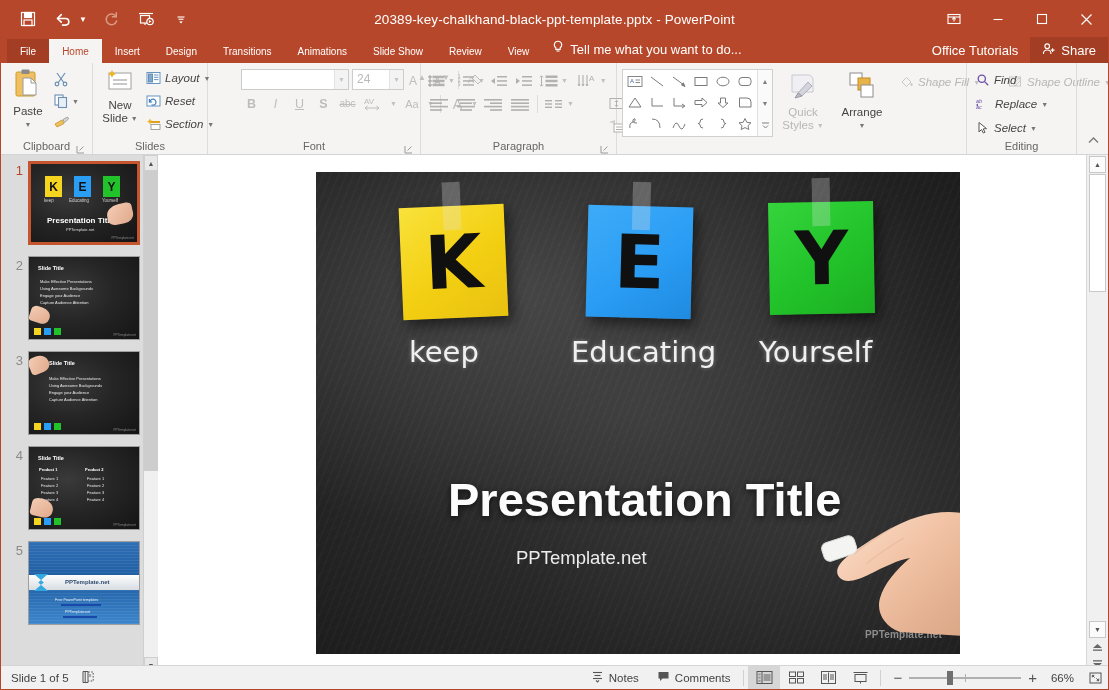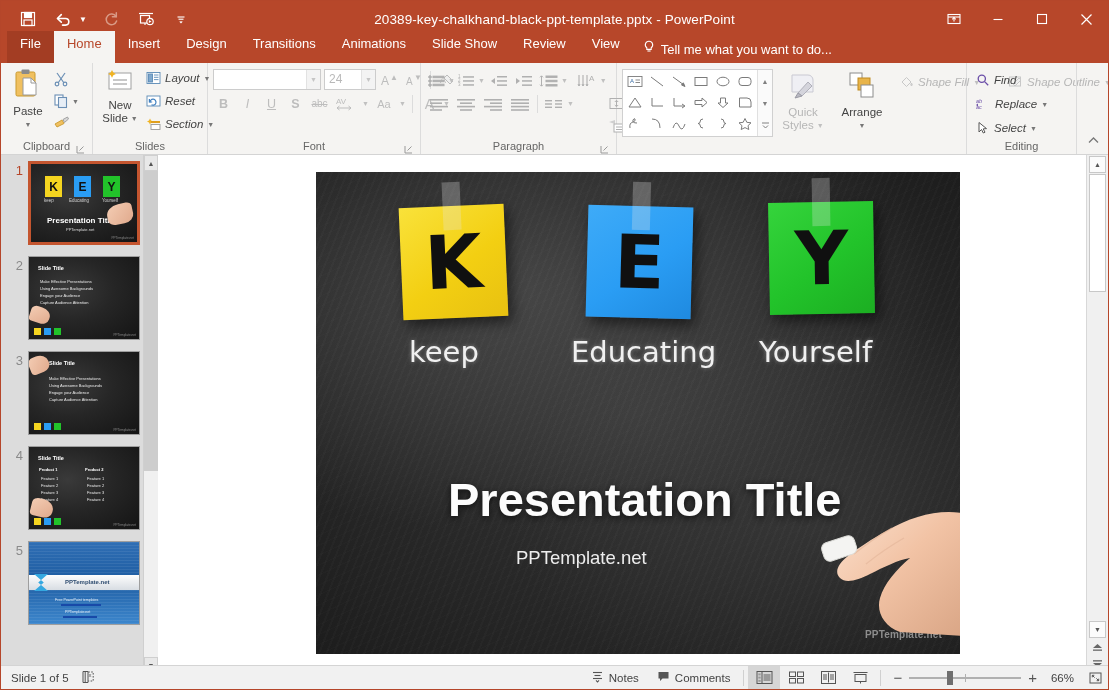--- a/index.html
+++ b/index.html
@@ -50,23 +50,23 @@
 
   
   .tabbar {
     position: relative;
     height: 26px;
     background: #b7472a;
     display: flex; align-items: flex-end;
     padding-left: 6px;
   }
   .tab {
-    height: 32px; line-height: 26px;
+    height: 24px; line-height: 26px;
     padding: 0 13px;
-    color: #fff; font-size: 13px;
+    color: #fff; font-size: 10px;
     white-space: nowrap;
   }
   .tab.file { background: #a33d23; }
   .tab.active { background: #f5f4f2; color: #b7472a; }
   .tellme {
     display: flex; align-items: center; gap: 6px;
     color: #fff; font-size: 13px;
     padding: 0 10px; height: 26px; line-height: 26px;
     font-style: normal;
   }
@@ -123,21 +123,21 @@
   }
   .smallbtn.dis { color: #b6b6b6; }
   .icon-btn {
     width: 22px; height: 22px;
     display: flex; align-items: center; justify-content: center;
     color: #a8a8a8;
   }
   .caret { font-size: 7px; color: #777; }
   .caret.dis { color: #c0c0c0; }
 
-  .fontrow { display: flex; align-items: center; gap: 3px; margin-bottom: 3px; }
+  .fontrow { display: flex; align-items: center; gap: 3px; margin-bottom: 3px; margin-left: 28px; }
   .combo {
     display: flex; align-items: center;
     height: 21px; border: 1px solid #ccc; background: #fff;
   }
   .combo .val {
     padding: 0 4px; font-size: 12px; color: #b9b9b9;
     line-height: 19px; min-width: 0;
   }
   .combo .arrow {
     width: 14px; height: 19px; border-left: 1px solid #e2e2e2;
@@ -498,20 +498,33 @@
     <div class="tab">View</div>
     <div class="tellme">
       <span>
         <svg width="12" height="14" viewBox="0 0 12 14" fill="none" stroke="#fff" stroke-width="1.1">
           <path d="M6 1.2 a3.6 3.6 0 0 0 -2.2 6.5 V9.4 h4.4 V7.7 A3.6 3.6 0 0 0 6 1.2 Z"></path>
           <path d="M4.4 11 h3.2"></path>
         </svg>
       </span>
       <span>Tell me what you want to do...</span>
     </div>
+    <div class="tab-right">
+      <div class="office-tut">Office Tutorials</div>
+      <div class="share-btn">
+        <span>
+          <svg width="14" height="14" viewBox="0 0 14 14" fill="none" stroke="#fff" stroke-width="1.1">
+            <circle cx="5.2" cy="4.2" r="2.3"></circle>
+            <path d="M1.4 12 c0-2.6 1.8-4 3.8-4 s3.8 1.4 3.8 4"></path>
+            <path d="M10.6 6.2 V10 M8.7 8.1 H12.5"></path>
+          </svg>
+        </span>
+        <span>Share</span>
+      </div>
+    </div>
   </div>
 
   <div class="ribbon">
 
     <div class="rgroup" style="width:92px">
       <div class="rgroup-body">
         <div class="bigbtn">
           <span class="glyph">
             <svg width="30" height="32" viewBox="0 0 30 32">
               <rect x="3" y="4" width="19" height="24" rx="1.5" fill="#f0c060" stroke="#c99a2e"></rect>

